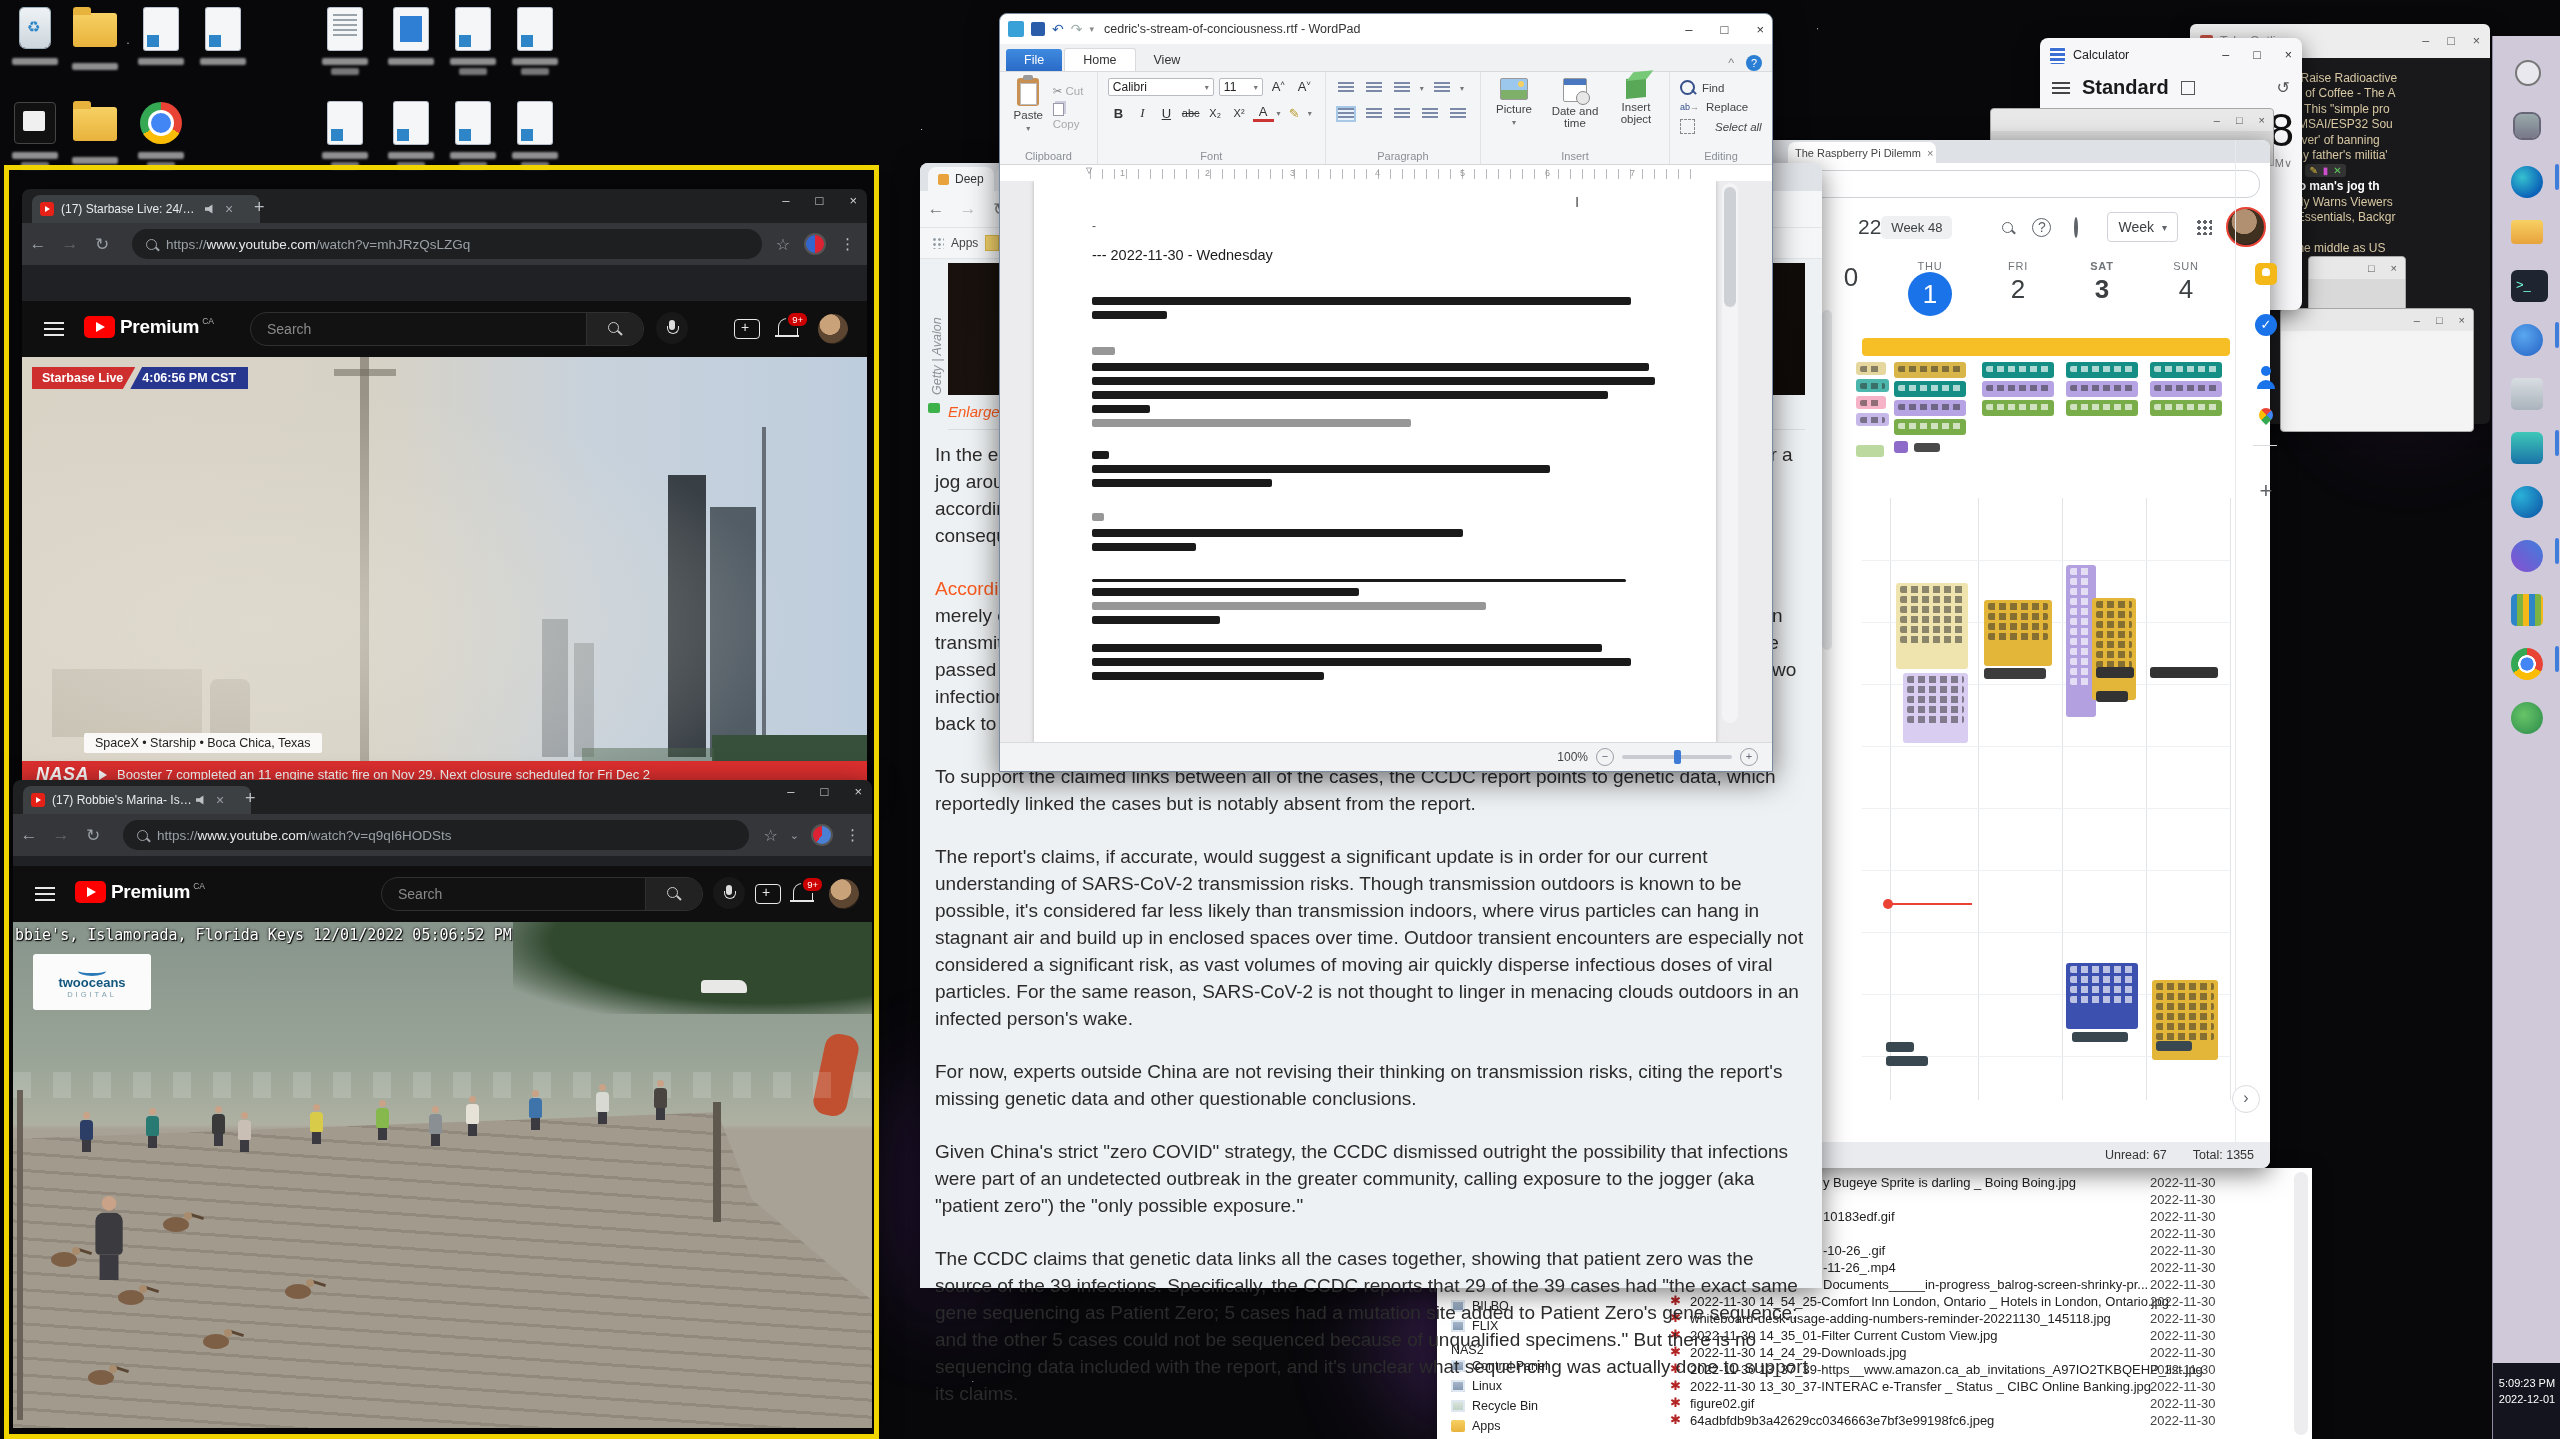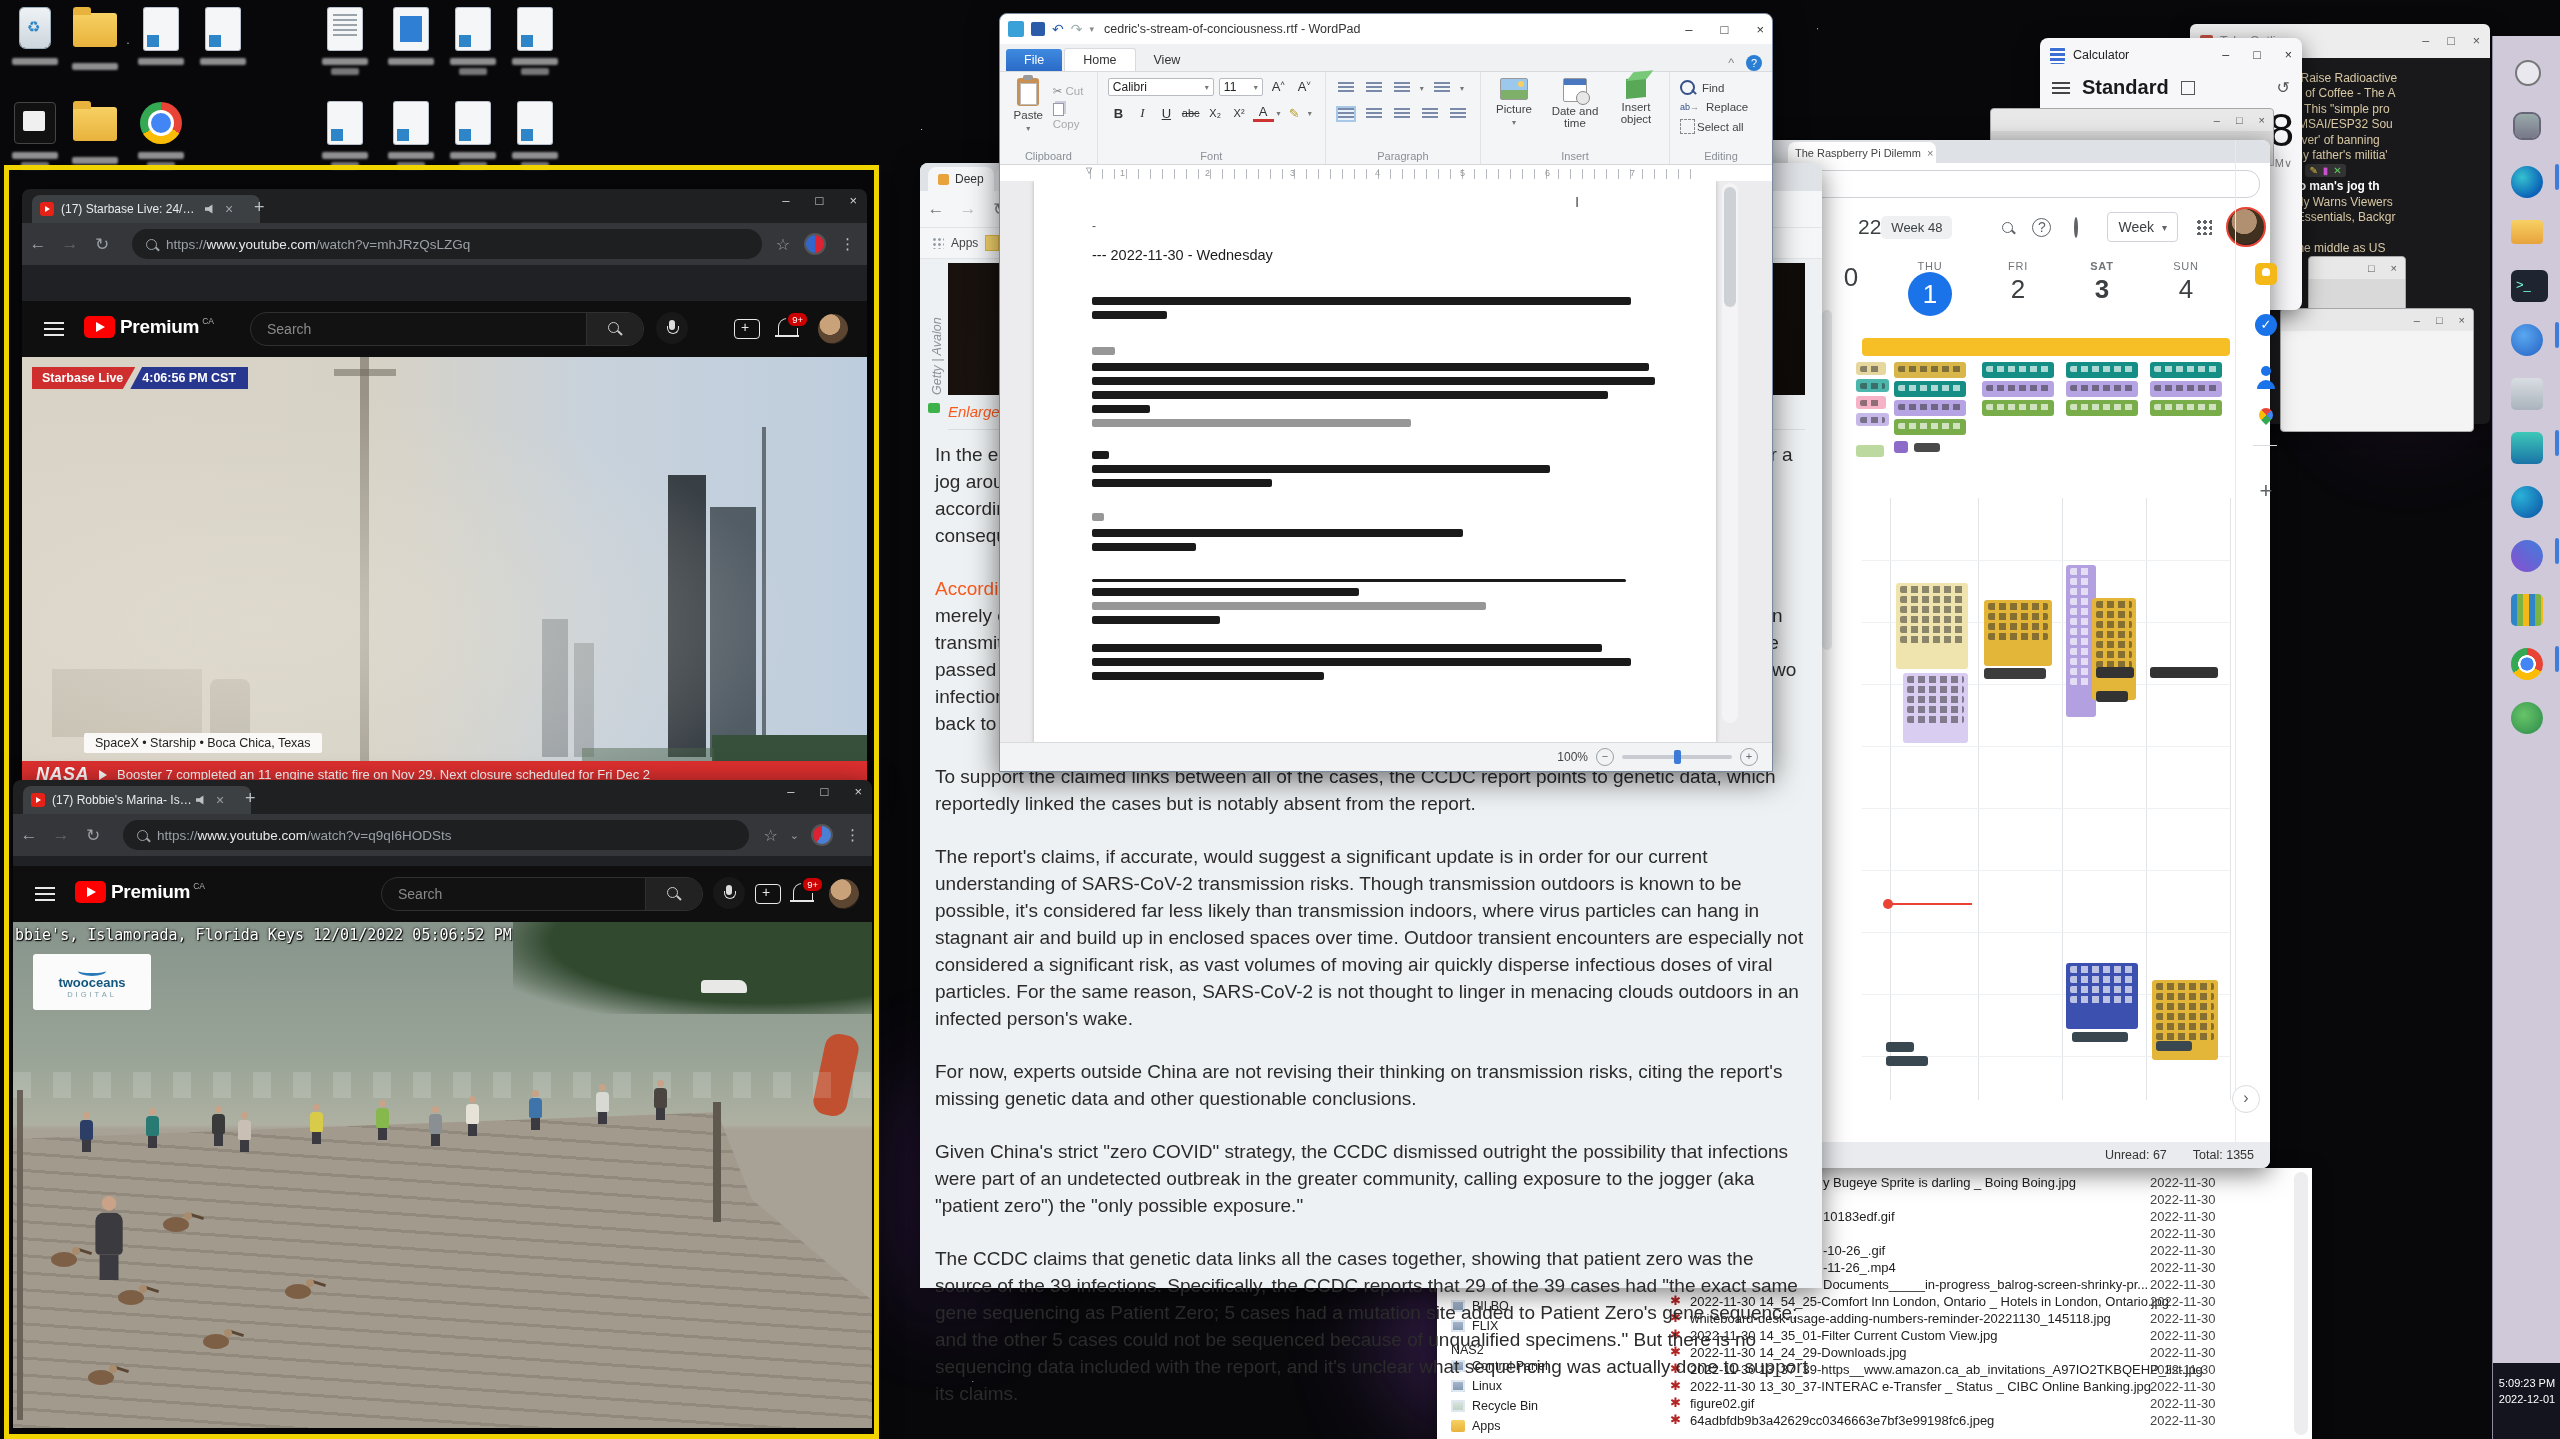--- a/index.html
+++ b/index.html
@@ -860,21 +860,21 @@
       <div class="rgroup" style="width:104px;border-right:none;">
         <div style="display:flex;flex-direction:column;gap:6px;padding-top:2px;">
           <span style="display:flex;gap:7px;align-items:center;">
               <span class="findic"></span>
               <span>Find</span>
             </span>
           <span style="display:flex;gap:7px;align-items:center;">
               <span style="font-size:9px;color:#35508a;">ab<span style="color:#888;">→</span></span>
               <span>Replace</span>
             </span>
-          <span style="display:flex;gap:2px;align-items:center;">
+          <span style="display:flex;gap:20px;align-items:center;font-style:italic;">
               <span class="selbox"></span>
               <span>Select all</span>
             </span>
         </div>
         <div class="rglabel">Editing</div>
       </div>
     </div>
     <div class="wp-ruler">
       <div class="rticks"></div>
       <div class="rnums">

